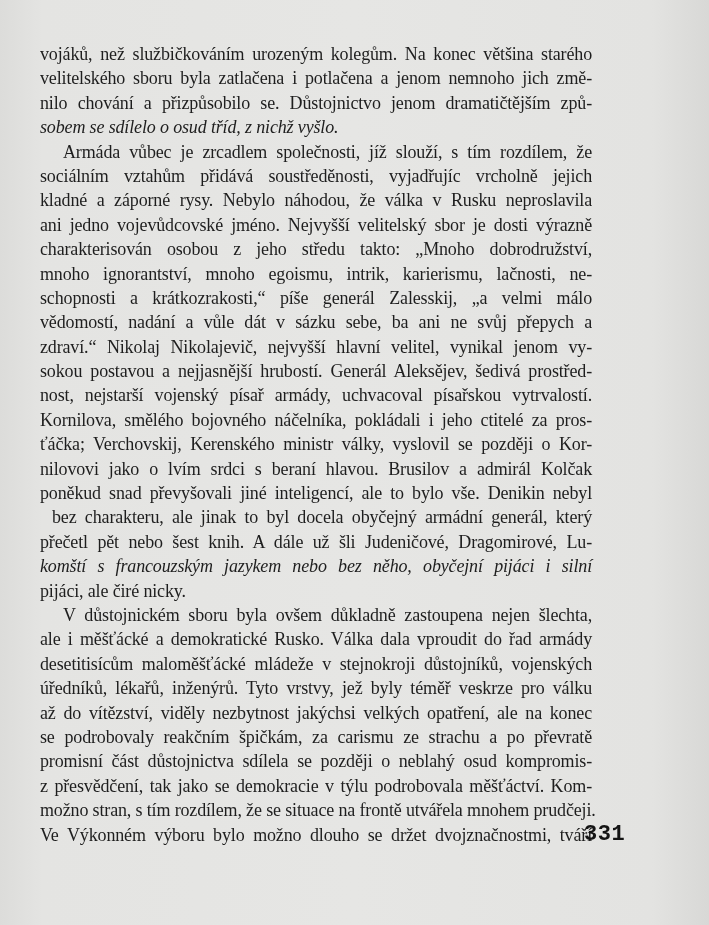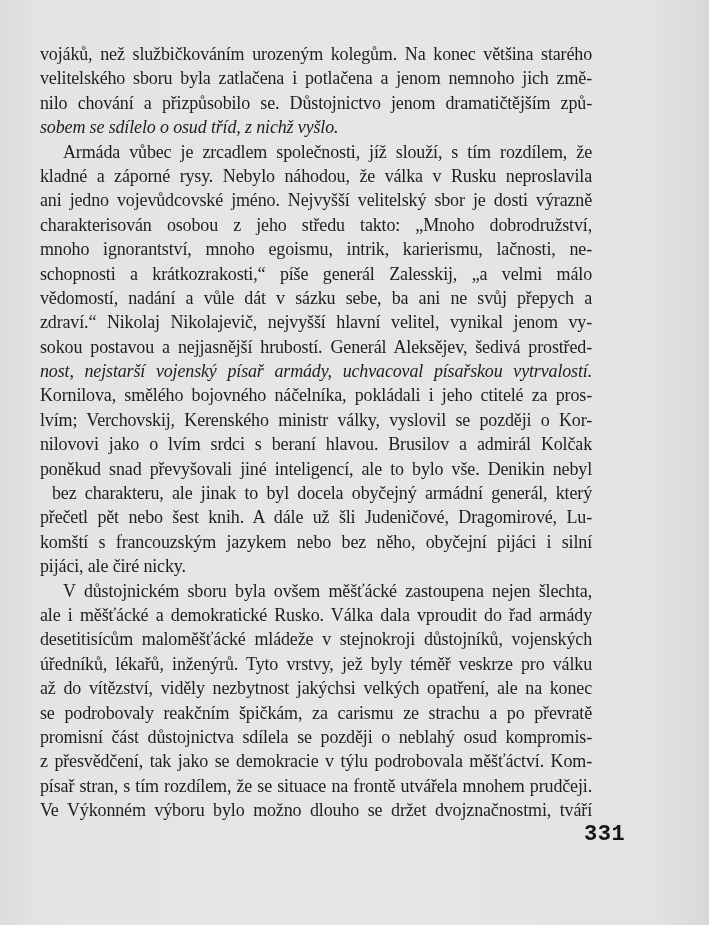--- a/index.html
+++ b/index.html
@@ -62,47 +62,48 @@
 
     <div>
       <span class="line" style="white-space: nowrap;">vojáků, než službičkováním urozeným kolegům. Na konec většina starého</span>
       <span class="line" style="white-space: nowrap;">velitelského sboru byla zatlačena i potlačena a jenom nemnoho jich změ-</span>
       <span class="line" style="white-space: nowrap;">nilo chování a přizpůsobilo se. Důstojnictvo jenom dramatičtějším způ-</span>
       <span class="line last" style="white-space: nowrap; font-style: italic;">sobem se sdílelo o osud tříd, z nichž vyšlo.</span>
     </div>
 
     <div>
       <span class="line indent" style="white-space: nowrap;">Armáda vůbec je zrcadlem společnosti, jíž slouží, s tím rozdílem, že</span>
+      <span class="line" style="white-space: nowrap;">sociálním vztahům přidává soustředěnosti, vyjadřujíc vrcholně jejich</span>
       <span class="line" style="white-space: nowrap;">kladné a záporné rysy. Nebylo náhodou, že válka v Rusku neproslavila</span>
       <span class="line" style="white-space: nowrap;">ani jedno vojevůdcovské jméno. Nejvyšší velitelský sbor je dosti výrazně</span>
       <span class="line" style="white-space: nowrap;">charakterisován osobou z jeho středu takto: „Mnoho dobrodružství,</span>
       <span class="line" style="white-space: nowrap;">mnoho ignorantství, mnoho egoismu, intrik, karierismu, lačnosti, ne-</span>
       <span class="line" style="white-space: nowrap;">schopnosti a krátkozrakosti,“ píše generál Zalesskij, „a velmi málo</span>
       <span class="line" style="white-space: nowrap;">vědomostí, nadání a vůle dát v sázku sebe, ba ani ne svůj přepych a</span>
       <span class="line" style="white-space: nowrap;">zdraví.“ Nikolaj Nikolajevič, nejvyšší hlavní velitel, vynikal jenom vy-</span>
       <span class="line" style="white-space: nowrap;">sokou postavou a nejjasnější hrubostí. Generál Aleksějev, šedivá prostřed-</span>
-      <span class="line" style="white-space: nowrap; font-style: italic;">nost, nejstarší vojenský písař armády, uchvacoval písařskou vytrvalostí.</span>
+      <span class="line" style="white-space: nowrap;">nost, nejstarší vojenský písař armády, uchvacoval písařskou vytrvalostí.</span>
       <span class="line" style="white-space: nowrap;">Kornilova, smělého bojovného náčelníka, pokládali i jeho ctitelé za pros-</span>
-      <span class="line" style="white-space: nowrap;">lvím; Verchovskij, Kerenského ministr války, vyslovil se později o Kor-</span>
+      <span class="line" style="white-space: nowrap;">ťáčka; Verchovskij, Kerenského ministr války, vyslovil se později o Kor-</span>
       <span class="line" style="white-space: nowrap;">nilovovi jako o lvím srdci s beraní hlavou. Brusilov a admirál Kolčak</span>
       <span class="line" style="white-space: nowrap;">poněkud snad převyšovali jiné inteligencí, ale to bylo vše. Denikin nebyl</span>
       <span class="line" style="white-space: nowrap; margin-left: 12px;">bez charakteru, ale jinak to byl docela obyčejný armádní generál, který</span>
       <span class="line" style="white-space: nowrap;">přečetl pět nebo šest knih. A dále už šli Judeničové, Dragomirové, Lu-</span>
-      <span class="line" style="white-space: nowrap;">komští s francouzským jazykem nebo bez něho, obyčejní pijáci i silní</span>
+      <span class="line" style="white-space: nowrap; font-style: italic;">komští s francouzským jazykem nebo bez něho, obyčejní pijáci i silní</span>
       <span class="line last" style="white-space: nowrap;">pijáci, ale čiré nicky.</span>
     </div>
 
     <div>
-      <span class="line indent" style="white-space: nowrap;">V důstojnickém sboru byla ovšem měšťácké zastoupena nejen šlechta,</span>
+      <span class="line indent" style="white-space: nowrap;">V důstojnickém sboru byla ovšem důkladně zastoupena nejen šlechta,</span>
       <span class="line" style="white-space: nowrap;">ale i měšťácké a demokratické Rusko. Válka dala vproudit do řad armády</span>
       <span class="line" style="white-space: nowrap;">desetitisícům maloměšťácké mládeže v stejnokroji důstojníků, vojenských</span>
       <span class="line" style="white-space: nowrap;">úředníků, lékařů, inženýrů. Tyto vrstvy, jež byly téměř veskrze pro válku</span>
       <span class="line" style="white-space: nowrap;">až do vítězství, viděly nezbytnost jakýchsi velkých opatření, ale na konec</span>
       <span class="line" style="white-space: nowrap;">se podrobovaly reakčním špičkám, za carismu ze strachu a po převratě</span>
       <span class="line" style="white-space: nowrap;">promisní část důstojnictva sdílela se později o neblahý osud kompromis-</span>
       <span class="line" style="white-space: nowrap;">z přesvědčení, tak jako se demokracie v týlu podrobovala měšťáctví. Kom-</span>
-      <span class="line" style="white-space: nowrap;">písař stran, s tím rozdílem, že se situace na frontě utvářela mnohem prudčeji.</span>
+      <span class="line" style="white-space: nowrap;">možno stran, s tím rozdílem, že se situace na frontě utvářela mnohem prudčeji.</span>
       <span class="line" style="white-space: nowrap;">Ve Výkonném výboru bylo možno dlouho se držet dvojznačnostmi, tváří</span>
     </div>
   </div>
 
   <div class="page-number">331</div>
 </div>
 
 </body></html>

